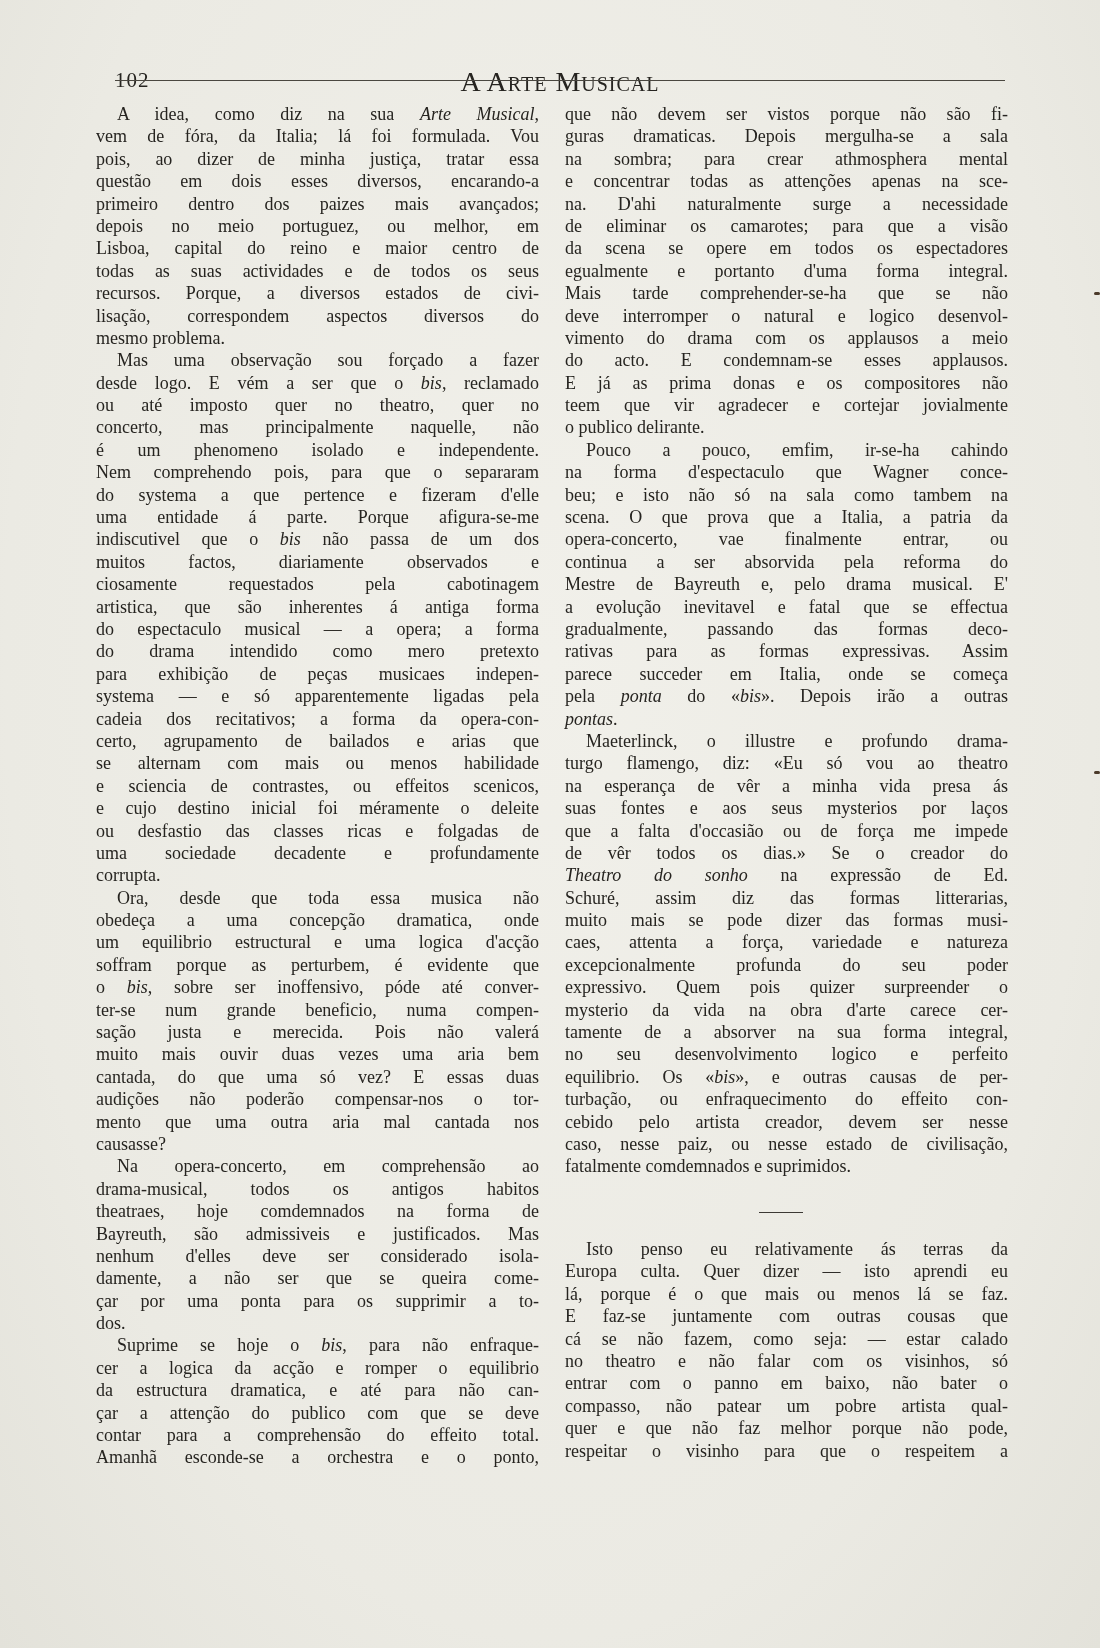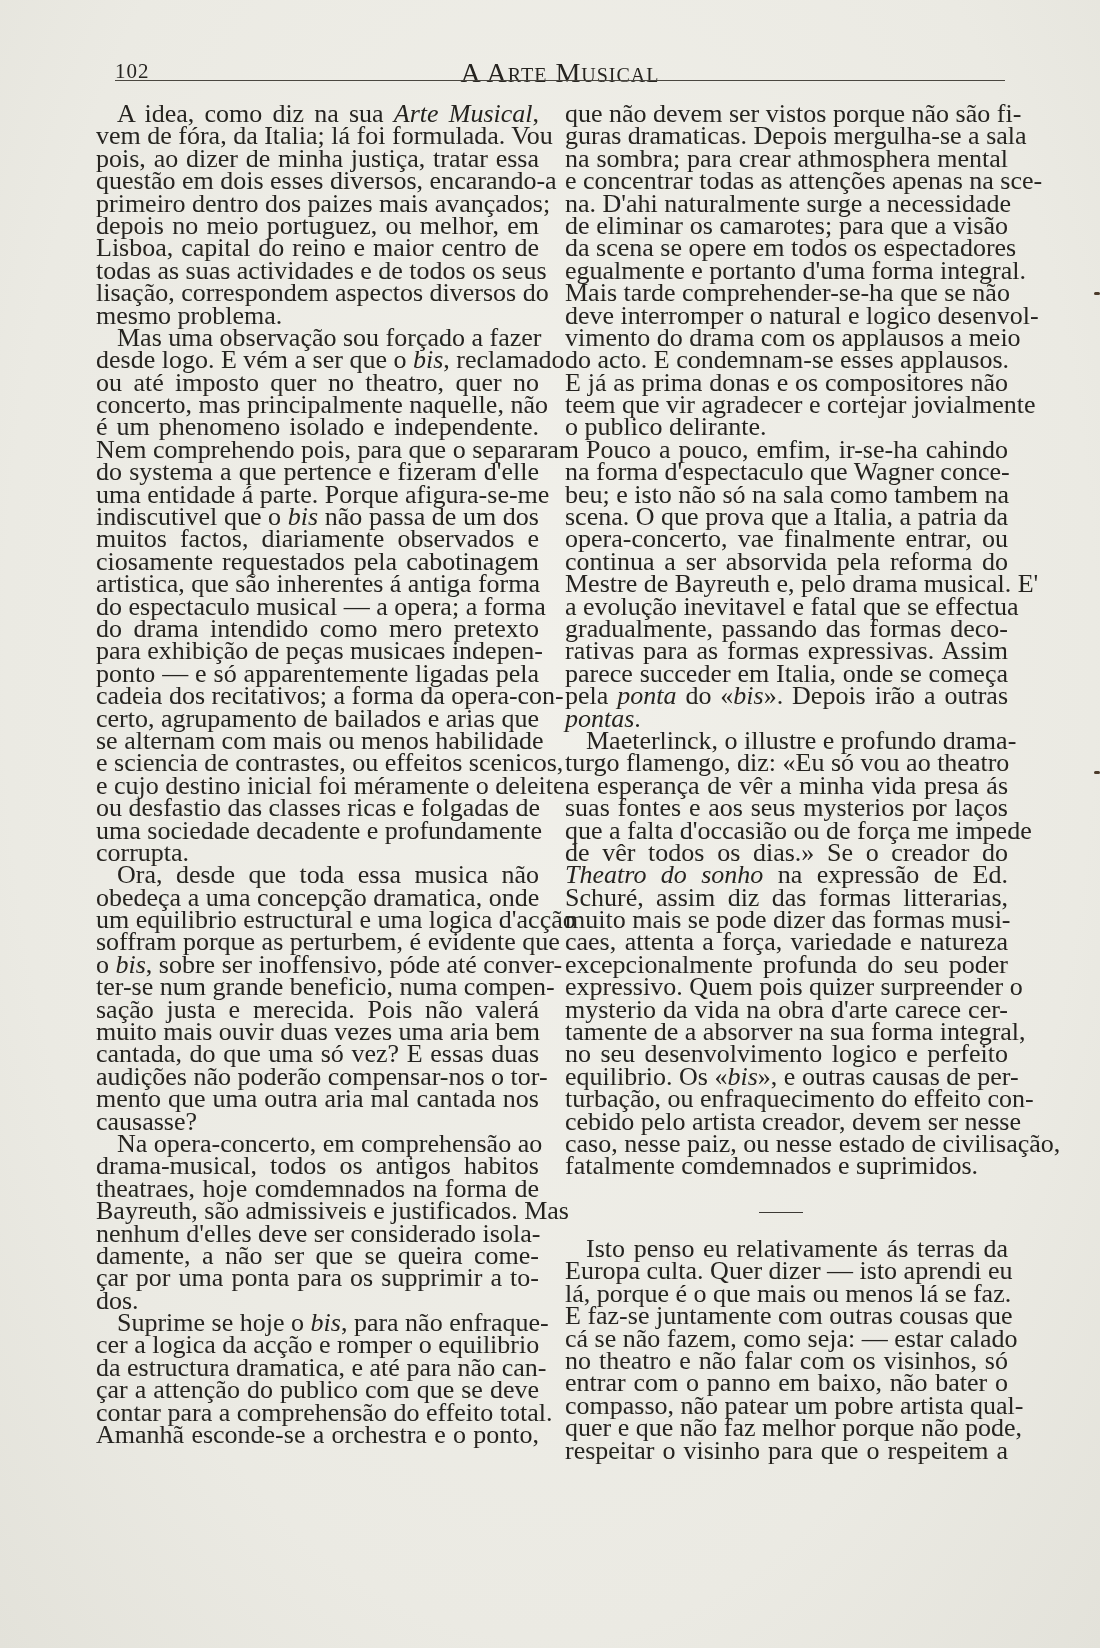--- a/index.html
+++ b/index.html
@@ -8,36 +8,36 @@
     background: #ecebe4;
     font-family: "Liberation Serif", "DejaVu Serif", serif;
     color: #262420;
     position: relative;
   }
   .page {
     position: absolute; left: 0; top: 0; width: 1100px; height: 1648px;
     background: radial-gradient(ellipse at 50% 40%, #f1f0ea 0%, #ebeae3 70%, #e3e2da 100%);
   }
   .header {
-    position: absolute; left: 115px; top: 57px; width: 890px; height: 30px;
+    position: absolute; left: 115px; top: 66px; width: 890px; height: 30px;
   }
   .page-number {
     position: absolute; left: 0; top: 2px; font-size: 21px; letter-spacing: 1px;
   }
   .running-title {
     position: absolute; left: 0; right: 0; top: 0; text-align: center;
     font-size: 28px; font-variant: small-caps; letter-spacing: 1px;
   }
   .header-rule {
     position: absolute; left: 115px; top: 80px; width: 890px; height: 0;
     border-top: 1.4px solid #4a4740;
   }
   .col {
     position: absolute; top: 103px; width: 443px;
-    font-size: 26px; line-height: 22.4px;
+    font-size: 18px; line-height: 22.4px;
     text-align: justify;
   }
   .col-left { left: 96px; }
   .col-right { left: 565px; }
   .col p {
     margin: 0; text-indent: 0;
     hyphens: manual;
   }
   .line { display: block; text-align: justify; text-align-last: justify; height: 22.4px; white-space: nowrap; overflow: visible; }
   .line.last { text-align-last: left; }
@@ -64,40 +64,41 @@
   <div class="col col-left" id="col-left">
       <p>
         <span class="line ind">A idea, como diz na sua <i>Arte Musical</i>,</span>
         <span class="line">vem de fóra, da Italia; lá foi formulada. Vou</span>
         <span class="line">pois, ao dizer de minha justiça, tratar essa</span>
         <span class="line">questão em dois esses diversos, encarando-a</span>
         <span class="line">primeiro dentro dos paizes mais avançados;</span>
         <span class="line">depois no meio portuguez, ou melhor, em</span>
         <span class="line">Lisboa, capital do reino e maior centro de</span>
         <span class="line">todas as suas actividades e de todos os seus</span>
+        <span class="line">recursos. Porque, a diversos estados de civi-</span>
         <span class="line">lisação, correspondem aspectos diversos do</span>
         <span class="line last">mesmo problema.</span>
       </p>
       <p>
         <span class="line ind">Mas uma observação sou forçado a fazer</span>
         <span class="line">desde logo. E vém a ser que o <i>bis</i>, reclamado</span>
         <span class="line">ou até imposto quer no theatro, quer no</span>
         <span class="line">concerto, mas principalmente naquelle, não</span>
         <span class="line">é um phenomeno isolado e independente.</span>
         <span class="line">Nem comprehendo pois, para que o separaram</span>
         <span class="line">do systema a que pertence e fizeram d'elle</span>
         <span class="line">uma entidade á parte. Porque afigura-se-me</span>
         <span class="line">indiscutivel que o <i>bis</i> não passa de um dos</span>
         <span class="line">muitos factos, diariamente observados e</span>
         <span class="line">ciosamente requestados pela cabotinagem</span>
         <span class="line">artistica, que são inherentes á antiga forma</span>
         <span class="line">do espectaculo musical — a opera; a forma</span>
         <span class="line">do drama intendido como mero pretexto</span>
         <span class="line">para exhibição de peças musicaes indepen-</span>
-        <span class="line">ponto — e só apparentemente ligadas pela</span>
+        <span class="line">systema — e só apparentemente ligadas pela</span>
         <span class="line">cadeia dos recitativos; a forma da opera-con-</span>
         <span class="line">certo, agrupamento de bailados e arias que</span>
         <span class="line">se alternam com mais ou menos habilidade</span>
         <span class="line">e sciencia de contrastes, ou effeitos scenicos,</span>
         <span class="line">e cujo destino inicial foi méramente o deleite</span>
         <span class="line">ou desfastio das classes ricas e folgadas de</span>
         <span class="line">uma sociedade decadente e profundamente</span>
         <span class="line last">corrupta.</span>
       </p>
       <p>

